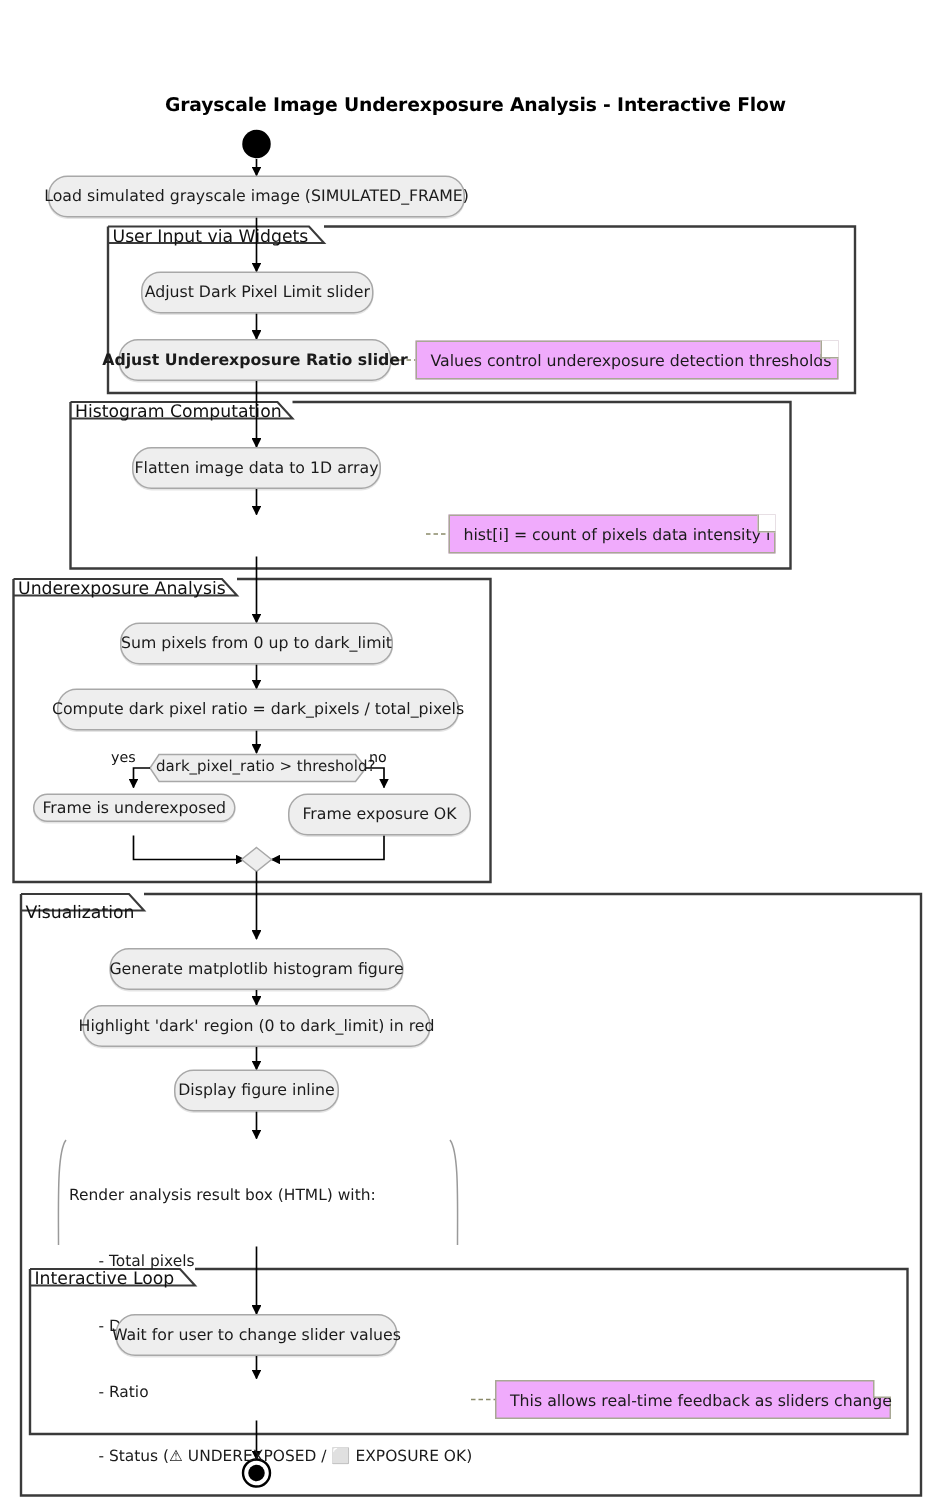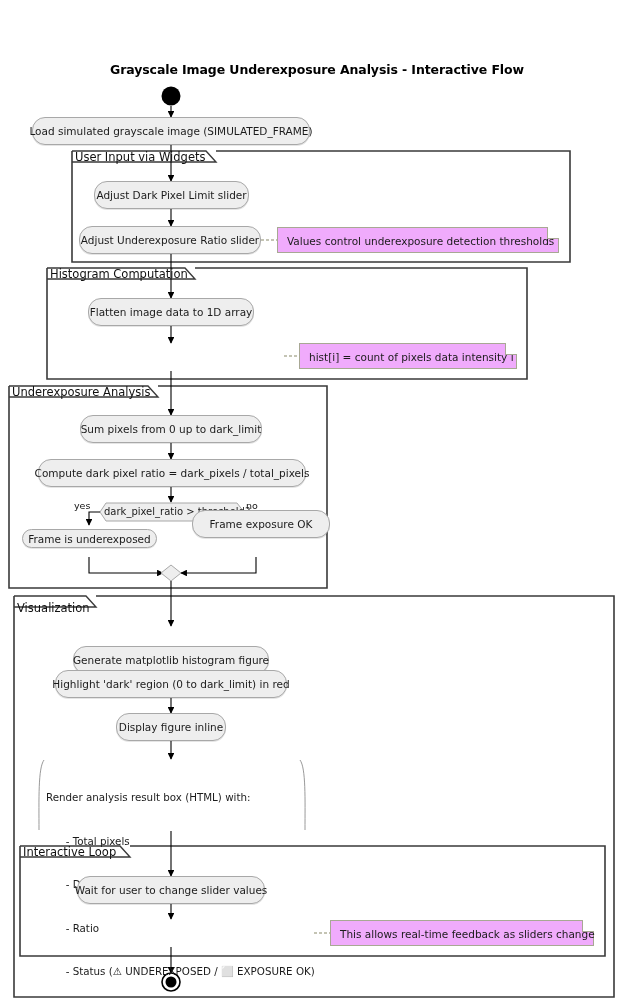--- a/index.html
+++ b/index.html
@@ -184,38 +184,38 @@
   <div class="grp-label" style="left:75px; top:150px;">User Input via Widgets</div>
   <div class="grp-label" style="left:50px; top:267px;">Histogram Computation</div>
   <div class="grp-label" style="left:12px; top:385px;">Underexposure Analysis</div>
   <div class="grp-label" style="left:17px; top:601px;">Visualization</div>
   <div class="grp-label" style="left:23px; top:845px;">Interactive Loop</div>
 
   <div class="act" style="left:32px; top:117px; width:278px; height:28px;">Load simulated grayscale image (SIMULATED_FRAME)</div>
 
   <div class="act" style="left:94px; top:181px; width:155px; height:28px;">Adjust Dark Pixel Limit slider</div>
 
-  <div class="act" style="left:79px; top:226px; width:182px; height:28px;">Adjust Underexposure Ratio slider</div>
+  <div class="act" style="left:79px; top:226px; width:182px; height:28px;font-weight:bold;">Adjust Underexposure Ratio slider</div>
 
   <div class="act" style="left:88px; top:298px; width:166px; height:28px;">Flatten image data to 1D array</div>
 
 
   <div class="act" style="left:80px; top:415px; width:182px; height:28px;">Sum pixels from 0 up to dark_limit</div>
 
   <div class="act" style="left:38px; top:459px; width:268px; height:28px;">Compute dark pixel ratio = dark_pixels / total_pixels</div>
 
   <div class="diamond-txt" style="left:104px; top:506px;">dark_pixel_ratio &gt; threshold?</div>
   <div class="branch-label" style="left:74px; top:500px;">yes</div>
   <div class="branch-label" style="left:246px; top:500px;">no</div>
 
   <div class="act" style="left:22px; top:529px; width:135px; height:19px;">Frame is underexposed</div>
 
-  <div class="act" style="left:192px; top:510px; width:138px; height:28px;">Frame exposure OK</div>
-
-  <div class="act" style="left:73px; top:646px; width:196px; height:28px;">Generate matplotlib histogram figure</div>
+  <div class="act" style="left:192px; top:529px; width:122px; height:28px;">Frame exposure OK</div>
+
+  <div class="act" style="left:73px; top:632px; width:196px; height:28px;">Generate matplotlib histogram figure</div>
 
   <div class="act" style="left:55px; top:670px; width:232px; height:28px;">Highlight 'dark' region (0 to dark_limit) in red</div>
 
   <div class="act" style="left:116px; top:713px; width:110px; height:28px;">Display figure inline</div>
 
   <div class="multi" style="left:46px; top:761px;">
     <div>Render analysis result box (HTML) with:</div>
     <div>      - Total pixels</div>
     <div>      - Dark pixels</div>
     <div>      - Ratio</div>

